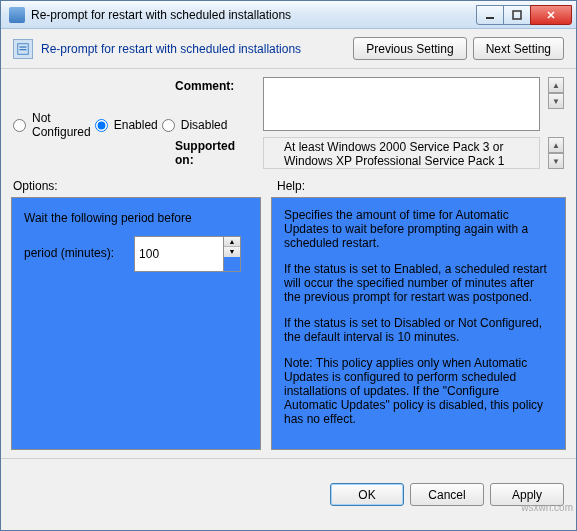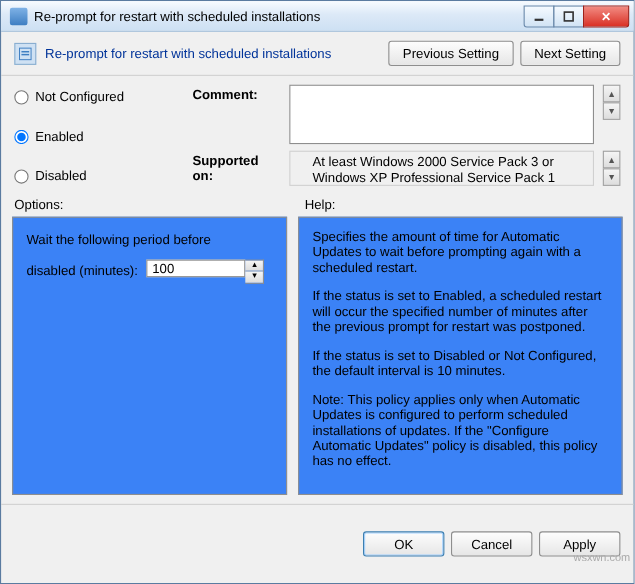--- a/index.html
+++ b/index.html
@@ -13,40 +13,40 @@
 .winbtn.min { border-radius: 0 0 0 3px;}
 .winbtn.close { background: linear-gradient(#f28b82,#d93025); color:#fff; border-color:#a02018; border-radius: 0 0 3px 0; width:42px;}
 .winbtn svg{width:10px;height:10px;}
 .header-row { display: flex; align-items: center; padding: 8px 12px; border-bottom: 1px solid #d0d0d0; }
 .header-icon { width: 20px; height: 20px; margin-right: 8px; background:#cfe1f3; border:1px solid #8aaed0; display:flex;align-items:center;justify-content:center;}
 .header-icon svg{width:14px;height:14px;fill:#3e7ec2;}
 .header-title { flex: 1; color: #003399; }
 .setting-btns { display: flex; gap: 6px; }
 .btn { height: 23px; padding: 0 12px; background: linear-gradient(#fdfdfd,#e6e6e6); border: 1px solid #8e8e8e; border-radius: 3px; cursor: pointer; }
 .config-row { display: flex; padding: 8px 12px 4px; gap: 12px; }
-.radio-col { width: 150px; display:flex; flex-direction:column; gap:22px; padding-top:4px;}
+.radio-col { width: 150px; display:flex; flex-direction:row; gap:4px; padding-top:4px;}
 .radio-item { display: flex; align-items: center; gap: 6px; }
 .radio-item input{margin:0;}
 .comment-col { flex: 1; display:flex; flex-direction:column; gap:6px;}
 .field-row { display: flex; align-items: flex-start; gap: 8px; }
 .field-label { width: 80px; text-align: left; padding-top:2px;font-weight:bold;}
 .commentbox { flex:1; height:54px; border:1px solid #8e8e8e; background:#fff; resize:none; padding:2px 4px; font-family:inherit;}
 .scrollctrl{width:16px; display:flex; flex-direction:column;}
 .scrollbtn{height:16px;border:1px solid #a0a0a0;background:linear-gradient(#f5f5f5,#ddd);display:flex;align-items:center;justify-content:center;font-size:8px;color:#555;}
 .supportbox { flex:1; height:32px; border:1px solid #d0d0d0; background:#f0f0f0; padding:2px 20px; display:flex;align-items:flex-start;}
 .split-labels { display: flex; padding: 6px 12px 4px; gap: 16px; }
 .split-labels > div:first-child{width:248px;}
 .split { display: flex; gap: 10px; padding: 0 10px 8px; flex:1; min-height:0;}
 .pane { border: 1px solid #8e8e8e; background: #3b82f6; padding: 10px 12px; overflow:auto; position:relative;}
 .pane.options{width:250px;}
 .pane.help{flex:1;padding-left:12px;}
 .options-text { line-height: 1.8; }
 .spinner-row{display:flex;align-items:center;gap:8px;margin-top:6px;}
 .spinner{display:flex;align-items:stretch;}
-.spinner input{width:90px;height:16px;border:1px solid #8e8e8e;padding:0 4px;text-align:left;}
+.spinner input{width:90px;height:36px;border:1px solid #8e8e8e;padding:0 4px;text-align:left;margin-left:12px;}
 .spinbtns{display:flex;flex-direction:column;border:1px solid #8e8e8e;border-left:none;}
 .spinbtns button{width:16px;height:10px;border:none;background:linear-gradient(#f5f5f5,#ddd);font-size:7px;line-height:7px;padding:0;cursor:pointer;}
 .spinbtns button:first-child{border-bottom:1px solid #bbb;}
 .help-text p{margin:0 0 12px;}
 .footer { display:flex; justify-content:flex-end; gap:6px; padding:24px 12px; border-top:1px solid #d0d0d0;}
 .footer .btn{width:74px;}
 .footer .btn.primary{border:1px solid #3c7fb1;box-shadow:0 0 0 1px #a3d1ff inset;}
 .watermark{position:absolute;right:4px;bottom:18px;font-size:10px;color:#aaa;}
 </style>
 </head>
@@ -131,21 +131,21 @@
   <div class="split-labels">
     <div>Options:</div>
     <div>Help:</div>
   </div>
 
   <div class="split">
     <div class="pane options">
       <div class="options-text">
         <div>Wait the following period before</div>
         <div class="spinner-row">
-          <span>disabled (minutes):</span>
+          <span>period (minutes):</span>
           <div class="spinner">
             <input type="text" value="100" style="">
             <div class="spinbtns">
               <button>▲</button>
               <button>▼</button>
             </div>
           </div>
         </div>
       </div>
     </div>

